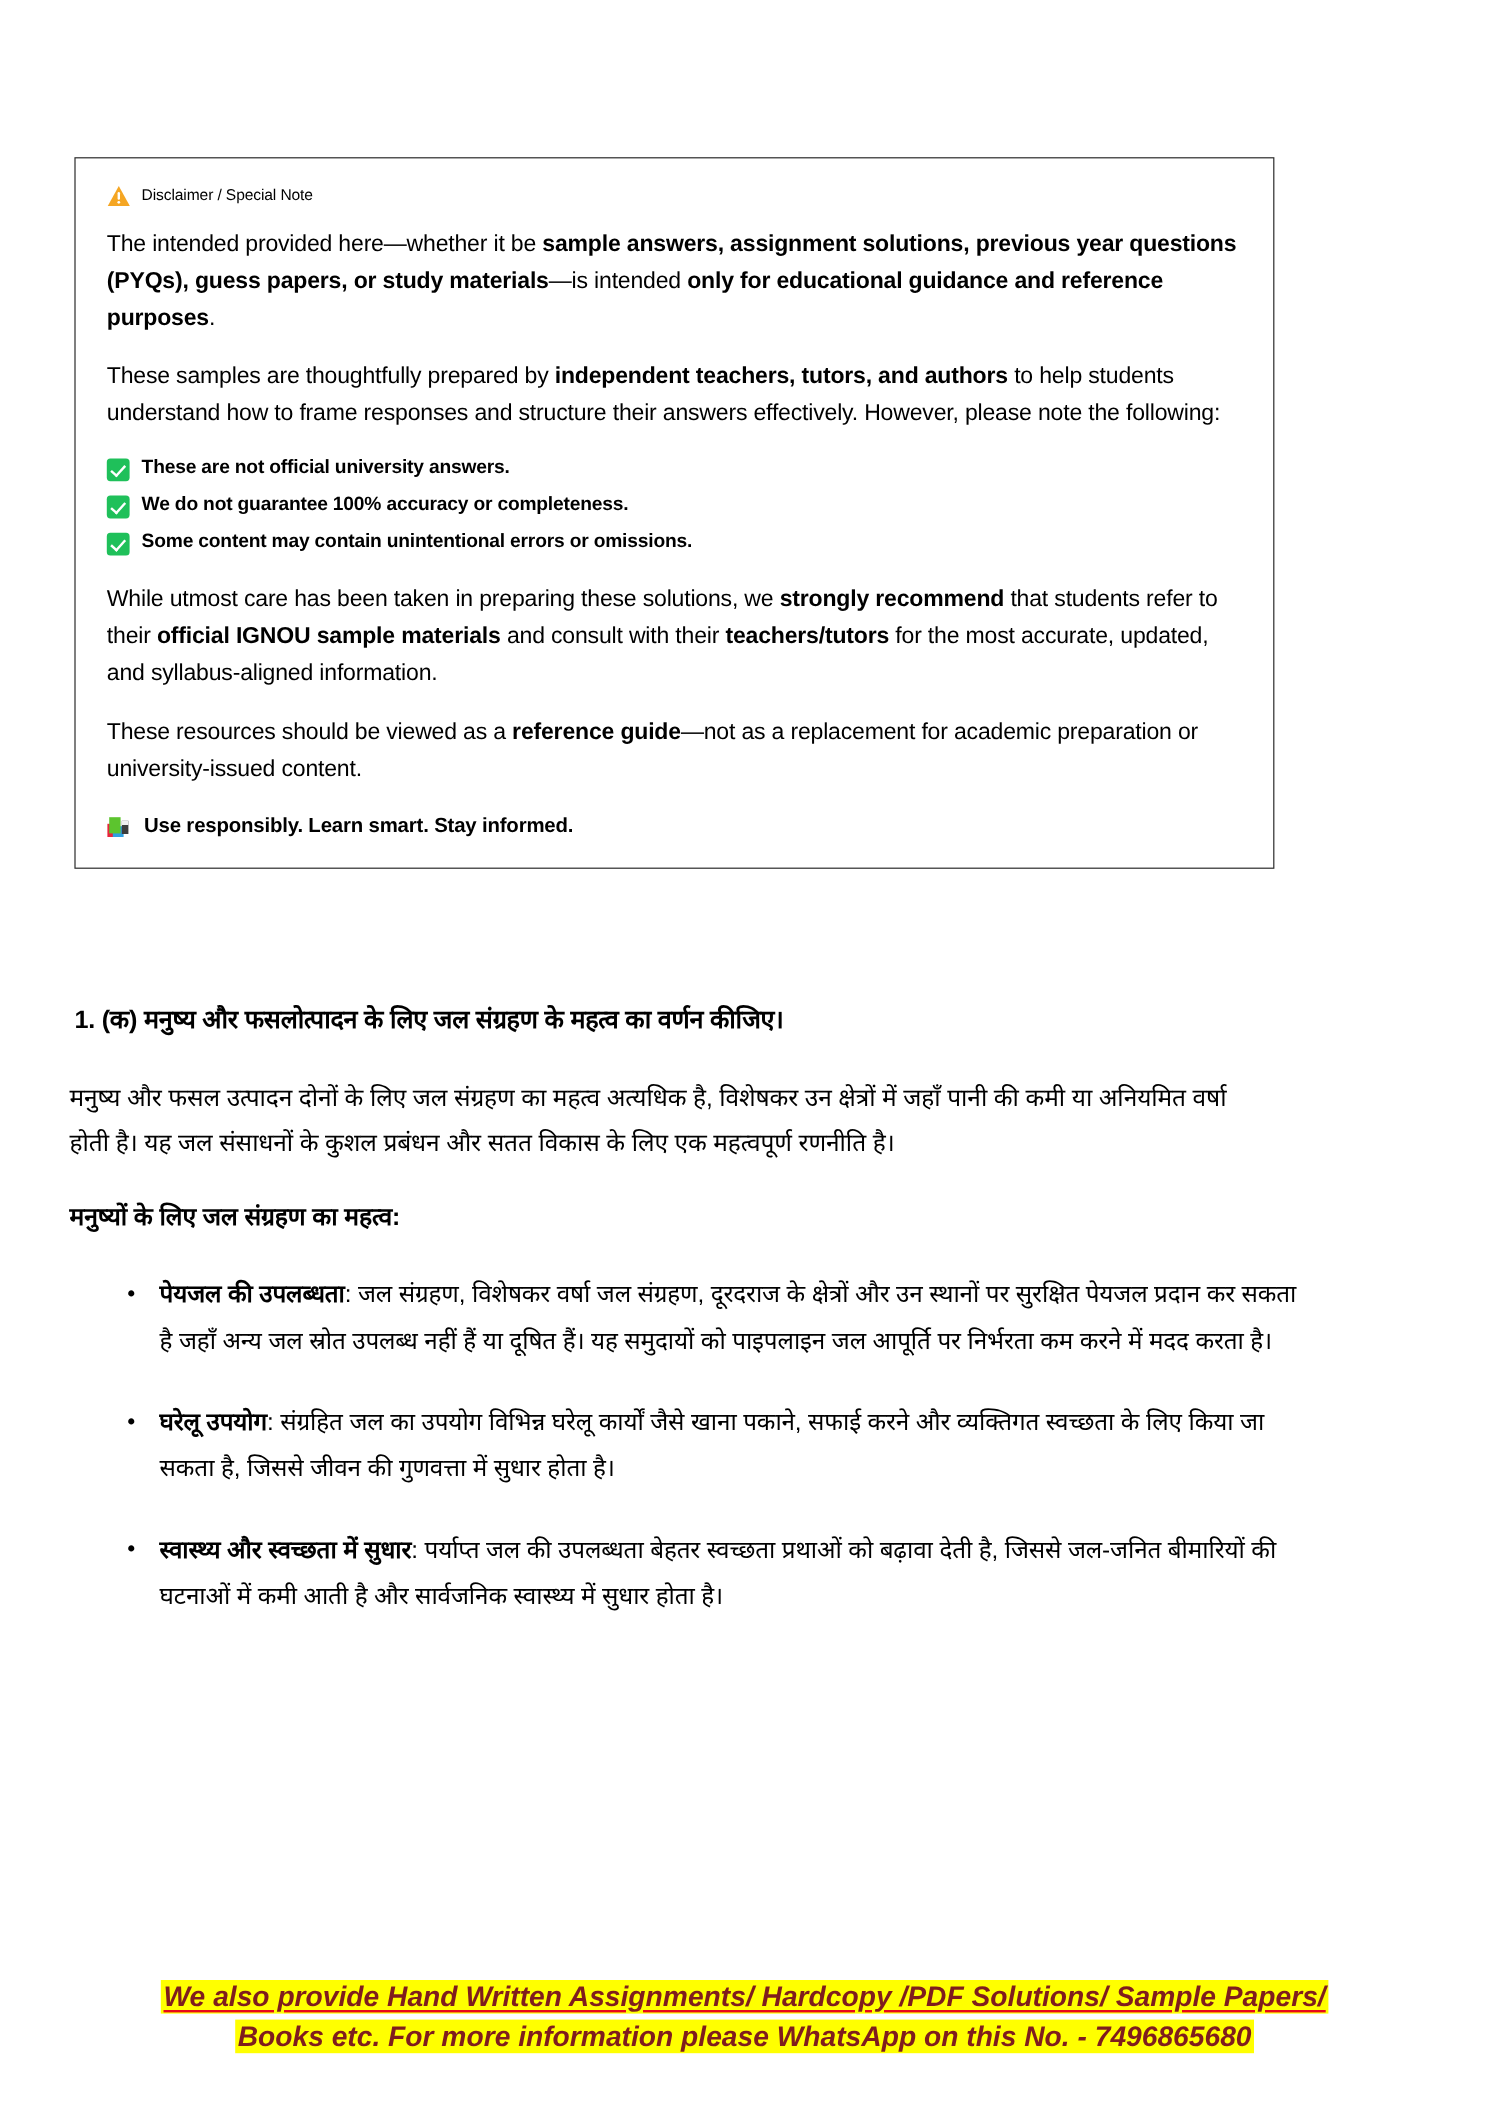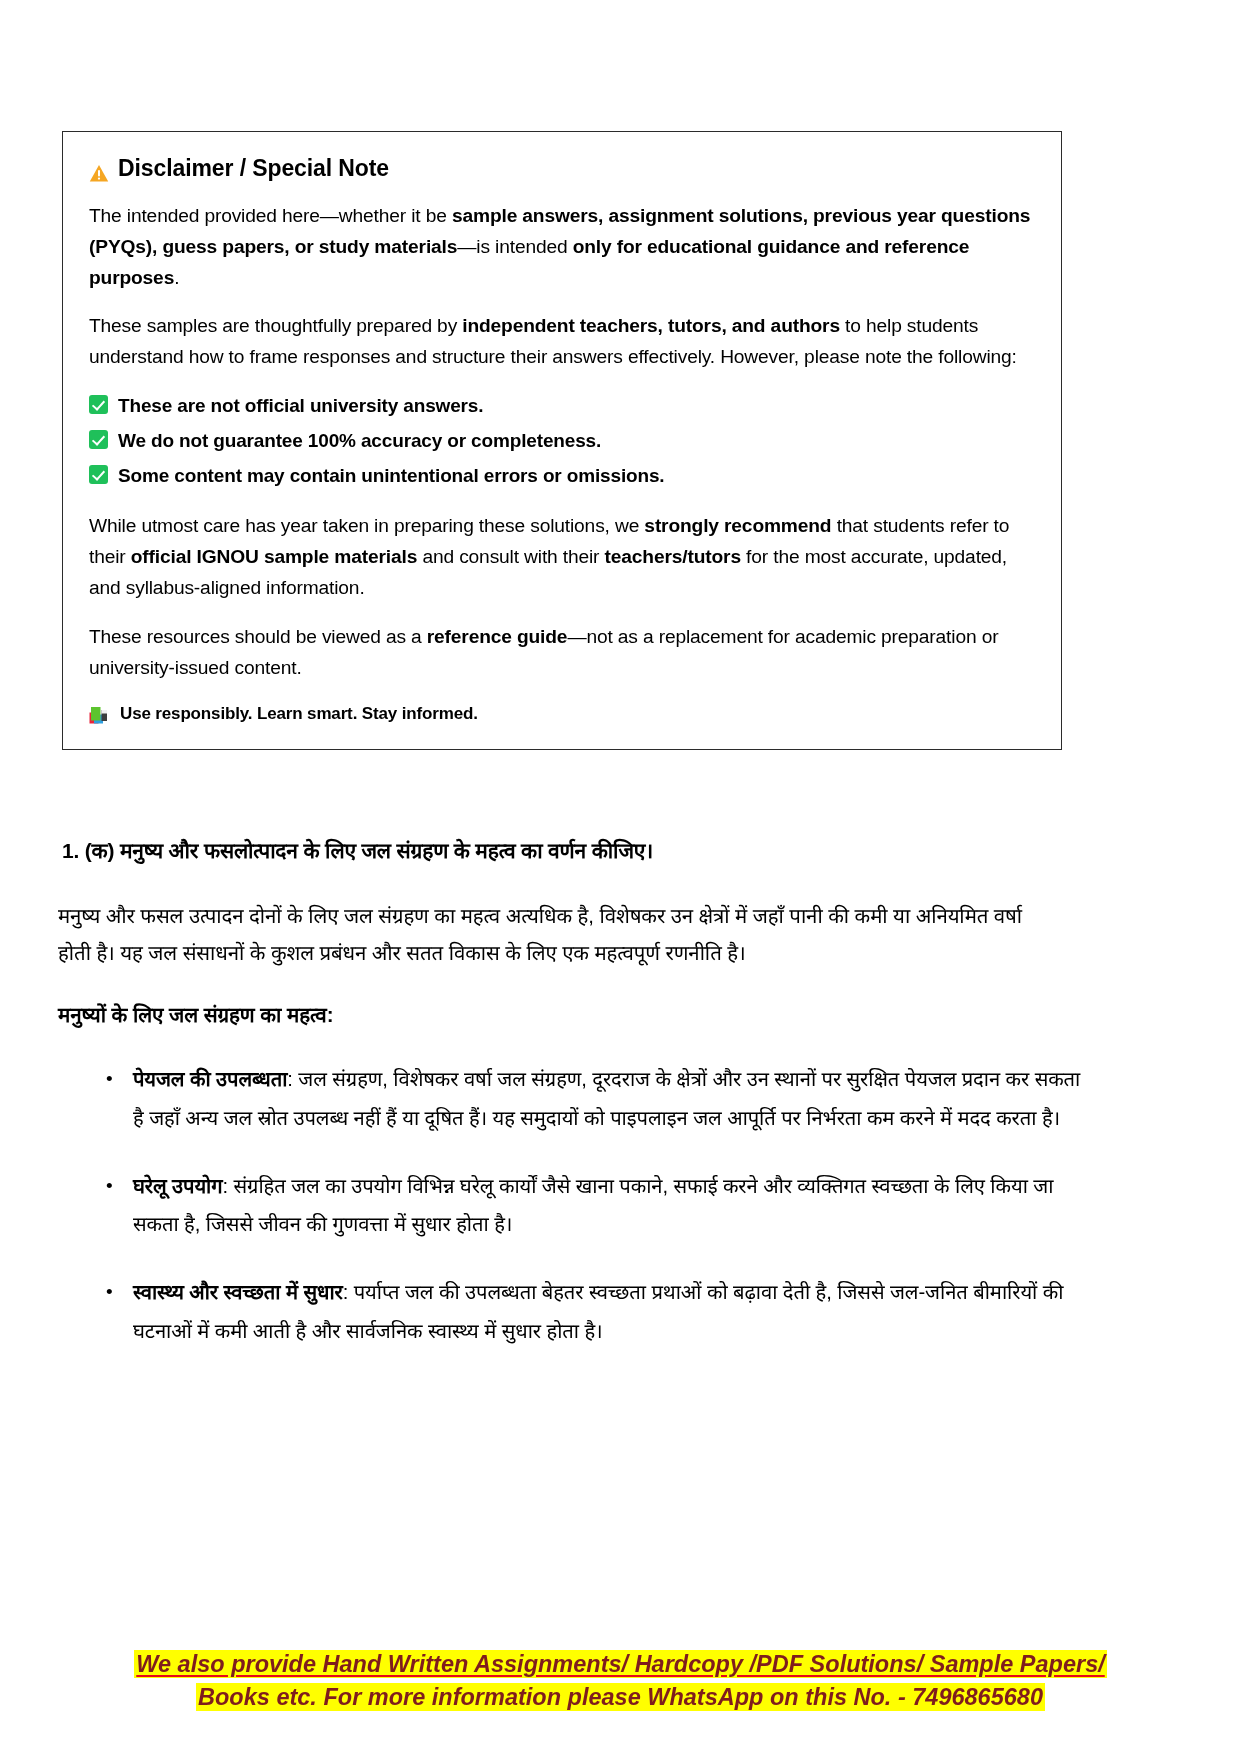--- a/index.html
+++ b/index.html
@@ -28,22 +28,22 @@
     position: absolute;
     left: 62px;
     top: 131px;
     width: 1000px;
     box-sizing: border-box;
     border: 1.5px solid #2b2b2b;
     padding: 19px 24px 22px 24px;
     background: #ffffff;
   }
   .disc-title {
-    font-size: 23px;
-    font-weight: bold;
+    font-size: 13px;
+    font-weight: normal;
     line-height: 1.35;
     display: flex;
     align-items: center;
     gap: 9px;
     margin: 2px 0 16px 2px;
     letter-spacing: -0.1px;
   }
   .warn-icon {
     display: inline-block;
     width: 20px;
@@ -60,21 +60,21 @@
   }
   .disc-p.tight { margin-bottom: 17px; }
   .disc-p b { font-weight: bold; }
 
   .check-list {
     margin: 0 0 19px 2px;
     padding: 0;
     list-style: none;
   }
   .check-list li {
-    font-size: 19px;
+    font-size: 16px;
     font-weight: bold;
     line-height: 1.55;
     display: flex;
     align-items: flex-start;
     gap: 10px;
     margin-bottom: 6px;
     letter-spacing: -0.15px;
   }
   .check-box {
     flex: 0 0 auto;
@@ -228,21 +228,21 @@
       <li>
         <span class="check-box"></span>
         <span>We do not guarantee 100% accuracy or completeness.</span>
       </li>
       <li>
         <span class="check-box"></span>
         <span>Some content may contain unintentional errors or omissions.</span>
       </li>
     </ul>
 
-    <p class="disc-p"><span>While utmost care has year taken in preparing these solutions, we </span><b>strongly recommend</b><span> that students refer to their </span><b>official IGNOU sample materials</b><span> and consult with their </span><b>teachers/tutors</b><span> for the most accurate, updated, and syllabus-aligned information.</span></p>
+    <p class="disc-p"><span>While utmost care has been taken in preparing these solutions, we </span><b>strongly recommend</b><span> that students refer to their </span><b>official IGNOU sample materials</b><span> and consult with their </span><b>teachers/tutors</b><span> for the most accurate, updated, and syllabus-aligned information.</span></p>
 
     <p class="disc-p"><span>These resources should be viewed as a </span><b>reference guide</b><span>—not as a replacement for academic preparation or university-issued content.</span></p>
 
     <div class="disc-final">
       <span class="books-icon">
         <svg width="21" height="19" viewBox="0 0 21 19">
           <rect x="0.5" y="6.5" width="9" height="11" fill="#e8243c"></rect>
           <rect x="5" y="8.5" width="9" height="9" fill="#2e9fe0"></rect>
           <rect x="2" y="1" width="9.5" height="13.5" fill="#5cc42e"></rect>
           <rect x="12.5" y="4" width="5.5" height="11" fill="#3d3d3d"></rect>

